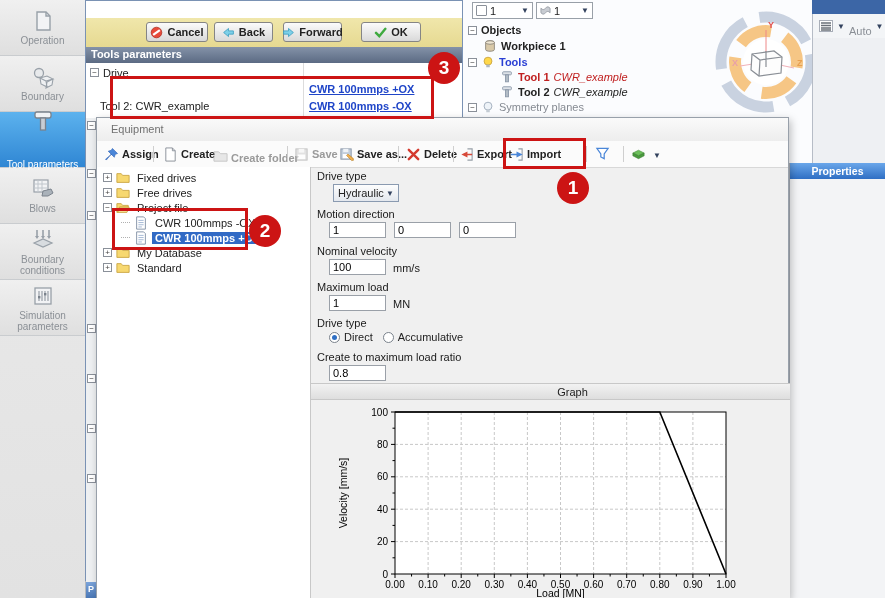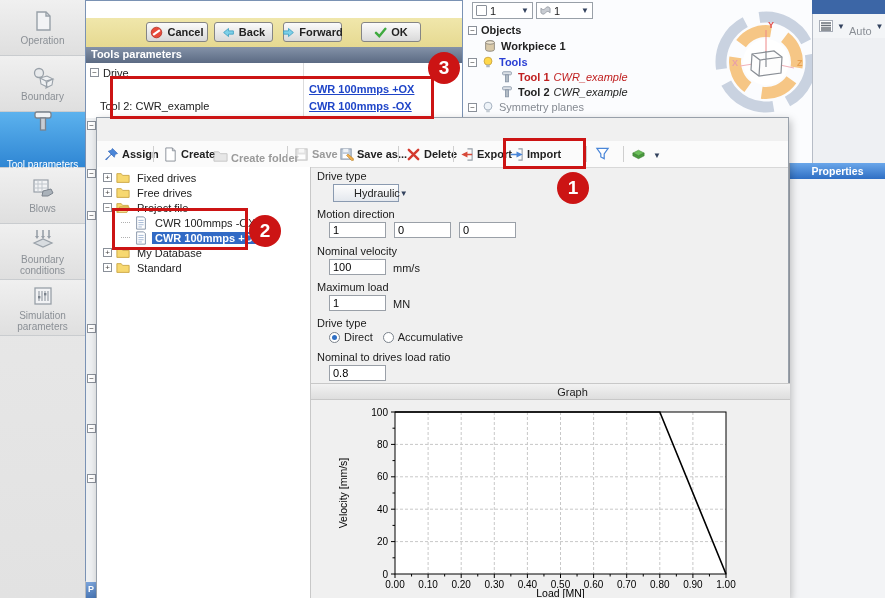--- a/index.html
+++ b/index.html
@@ -74,21 +74,21 @@
   .et-row{position:absolute;display:flex;align-items:center;gap:4px;height:15px;cursor:pointer;}
   .et-label{padding:0 3px;}
   .et-row.selected .et-label{background:#316ac5;color:#fff;font-weight:bold;}
   #equip-form{left:214px;top:49px;width:402px;height:216px;}
   .f-label{position:absolute;left:6px;color:#1a1a1a;}
   .f-input{position:absolute;height:16px;width:57px;border:1px solid #9aa0a8;background:#fff;
         font-family:"Liberation Sans",sans-serif;font-size:11px;padding:0 0 0 3px;box-sizing:border-box;}
   .f-unit{position:absolute;color:#1a1a1a;}
   #drive-select{position:absolute;left:22px;top:17px;width:66px;height:18px;border:1px solid #8a9ab0;
         background:linear-gradient(#fdfdfd,#e4e8ee);display:flex;align-items:center;box-sizing:border-box;
-        padding-left:20px;cursor:pointer;}
+        padding-left:4px;cursor:pointer;}
   #drive-select .arr{margin-left:auto;padding-right:4px;font-size:8px;color:#33425e;}
   .radio{display:inline-flex;align-items:center;gap:4px;margin-right:10px;cursor:pointer;}
   .radio .dot{width:11px;height:11px;border-radius:50%;border:1px solid #7a828c;background:#fff;
         box-sizing:border-box;position:relative;}
   .radio.checked .dot::after{content:"";position:absolute;left:2px;top:2px;width:5px;height:5px;
         border-radius:50%;background:#2f6fc4;}
   #graph-header{left:214px;top:265px;width:479px;height:17px;background:linear-gradient(#f2f2f2,#dedede);
         border-top:1px solid #c8c8c8;border-bottom:1px solid #c8c8c8;text-align:center;line-height:16px;box-sizing:border-box;padding-left:44px;}
   #graph-area{left:214px;top:282px;width:479px;height:199px;background:#f0f0f0;}
   
@@ -299,20 +299,23 @@
         <span class="expander" style="position: absolute; left: 1px; top: 51px;">−</span>
         <span class="expander" style="position: absolute; left: 1px; top: 93px;">−</span>
         <span class="expander" style="position: absolute; left: 1px; top: 206px;">−</span>
         <span class="expander" style="position: absolute; left: 1px; top: 256px;">−</span>
         <span class="expander" style="position: absolute; left: 1px; top: 306px;">−</span>
         <span class="expander" style="position: absolute; left: 1px; top: 356px;">−</span>
       </div>
   </div>
 
   <div id="equip" class="abs z2">
+    <div id="equip-header" class="abs">
+      <div id="equip-title">Equipment</div>
+    </div>
     <div id="equip-toolbar" class="abs">
         <div class="tb-item" style="left: 5px;">
           <span style="display: inline-block; flex: 0 0 auto; width: 15px; height: 15px;"><svg viewBox="0 0 16 16" width="15" height="15">
               <path d="M9 1.5l5.5 5.5-2.5.8-1 3.2-3.4-3.4-5.1 6.3-.9-.9 6.3-5.1L4.5 4.5l3.2-1z" fill="#4a86d8" stroke="#2a5fb4" stroke-width=".6"></path>
             </svg></span>
           <span>Assign</span>
         </div>
         <div class="tb-item" style="left: 64px;">
           <span style="display: inline-block; flex: 0 0 auto; width: 15px; height: 15px;"><svg viewBox="0 0 16 16" width="15" height="15">
               <path d="M3 1h7l3 3v11H3z" fill="#fff" stroke="#8a9099"></path>
@@ -459,21 +462,21 @@
       <div id="drive-modes" style="position: absolute; left: 18px; top: 164px; display: flex;">
           <span class="radio checked">
             <span class="dot"></span>
             <span>Direct</span>
           </span>
           <span class="radio">
             <span class="dot"></span>
             <span>Accumulative</span>
           </span>
         </div>
-      <span class="f-label" style="top:184px;">Nominal to drives load ratio</span>
+      <span class="f-label" style="top:184px;">Create to maximum load ratio</span>
       <input class="f-input" style="left: 18px; top: 198px;" value="0.8">
     </div>
 
     <div id="graph-header" class="abs">Graph</div>
     <div id="graph-area" class="abs"><svg width="479" height="199">
           <rect x="84" y="12" width="331" height="162" fill="#ffffff" stroke="none"></rect>
           <line x1="117.1" y1="12" x2="117.1" y2="174" stroke="#c8c8c8" stroke-dasharray="3,2"></line>
           <line x1="150.2" y1="12" x2="150.2" y2="174" stroke="#c8c8c8" stroke-dasharray="3,2"></line>
           <line x1="183.3" y1="12" x2="183.3" y2="174" stroke="#c8c8c8" stroke-dasharray="3,2"></line>
           <line x1="216.4" y1="12" x2="216.4" y2="174" stroke="#c8c8c8" stroke-dasharray="3,2"></line>

